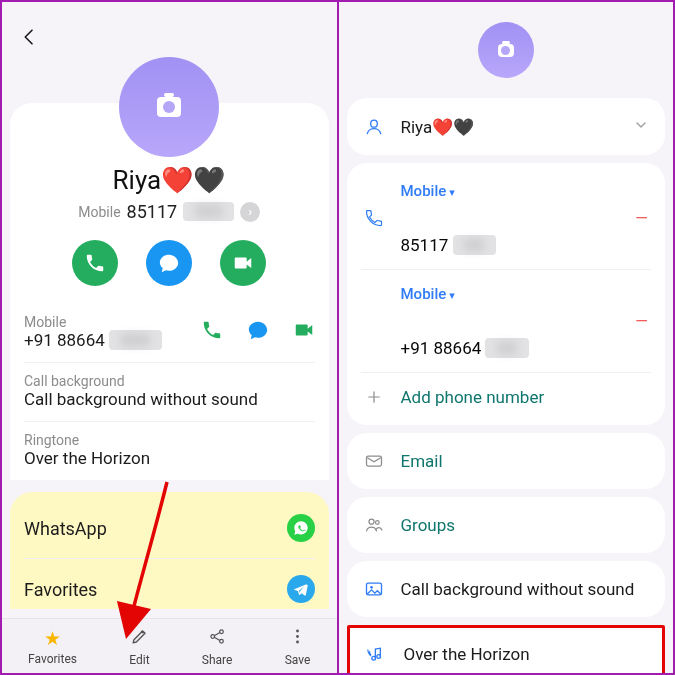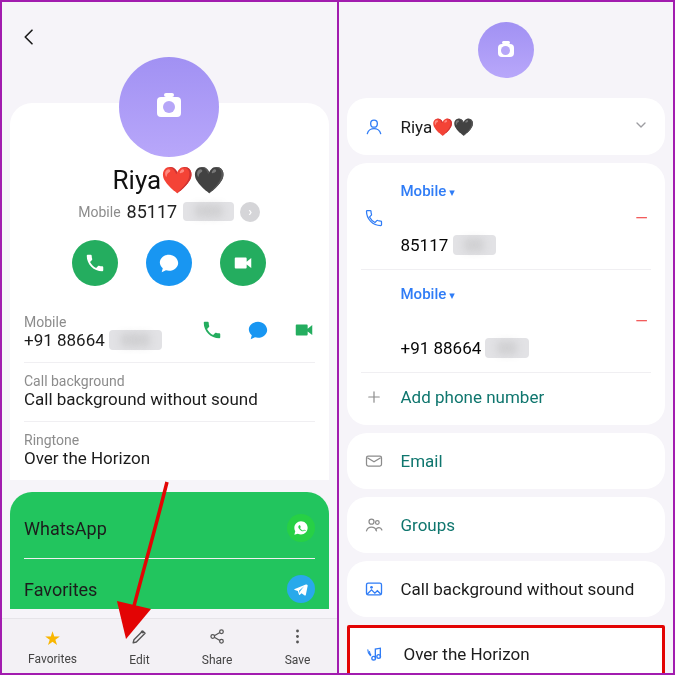--- a/index.html
+++ b/index.html
@@ -31,21 +31,21 @@
   .c-blue { background:#1896f2; }
   .sec { background:#fff; margin:0 8px; padding:0 14px; text-align:left; }
   .sec-row { border-bottom:1px solid #f0eff2; padding:10px 0 12px; display:flex; align-items:center; }
   .sec-row.noborder { border-bottom:none; }
   .field .lbl { color:#8c8c8c; font-size:14px; }
   .field .val { color:#1c1c1c; font-size:17px; margin-top:0; }
   .ri { margin-left:auto; display:flex; gap:24px; align-items:center; }
   .mini-ico { font-size:20px; }
   .green { color:#24ad5f; }
   .blue2 { color:#1896f2; }
-  .apps-card { background:#22c55e; border-radius:22px 22px 0 0; margin:12px 8px 0; padding:6px 14px 0;text-align:right; }
+  .apps-card { background:#fef9c3; border-radius:22px 22px 0 0; margin:12px 8px 0; padding:6px 14px 0;text-align:right; }
   .app-row { display:flex; align-items:center; padding:16px 0; border-bottom:1px solid #f0eff2; }
   .app-row:last-child{border-bottom:none; padding-bottom:6px;}
   .app-name { font-size:18px; color:#1c1c1c; }
   .app-ico { margin-left:auto; width:28px; height:28px; border-radius:50%; display:flex;align-items:center;justify-content:center;color:#fff;font-size:15px;font-weight:bold; }
   .wa-bg { background:#27d045; }
   .tg-bg { background:#29a9eb; }
   .bbar { margin-top:auto; background:#f3f1f5; display:flex; justify-content:space-around; padding:8px 0 6px; border-top:1px solid #e6e4e9; }
   .bitem { display:flex; flex-direction:column; align-items:center; gap:2px; color:#444; font-size:12px; position:relative;}
   .bicon { font-size:19px; color:#555; }
   .star { color:#f9b600; }

